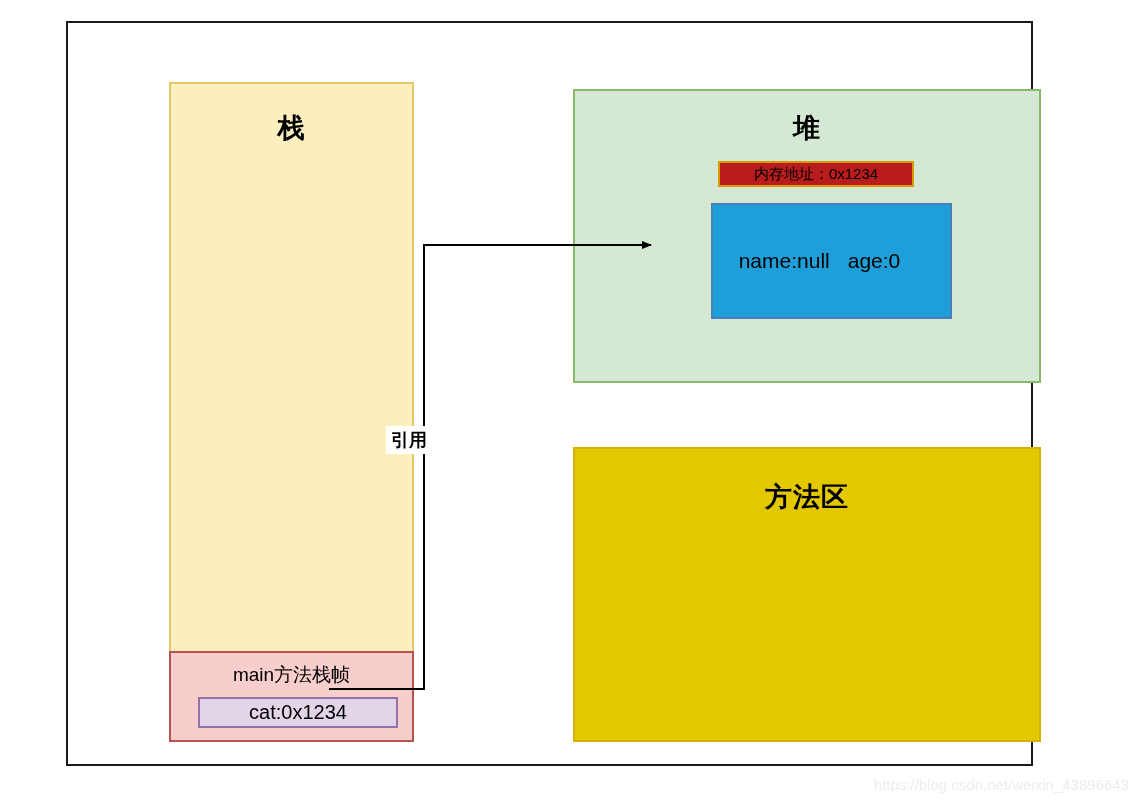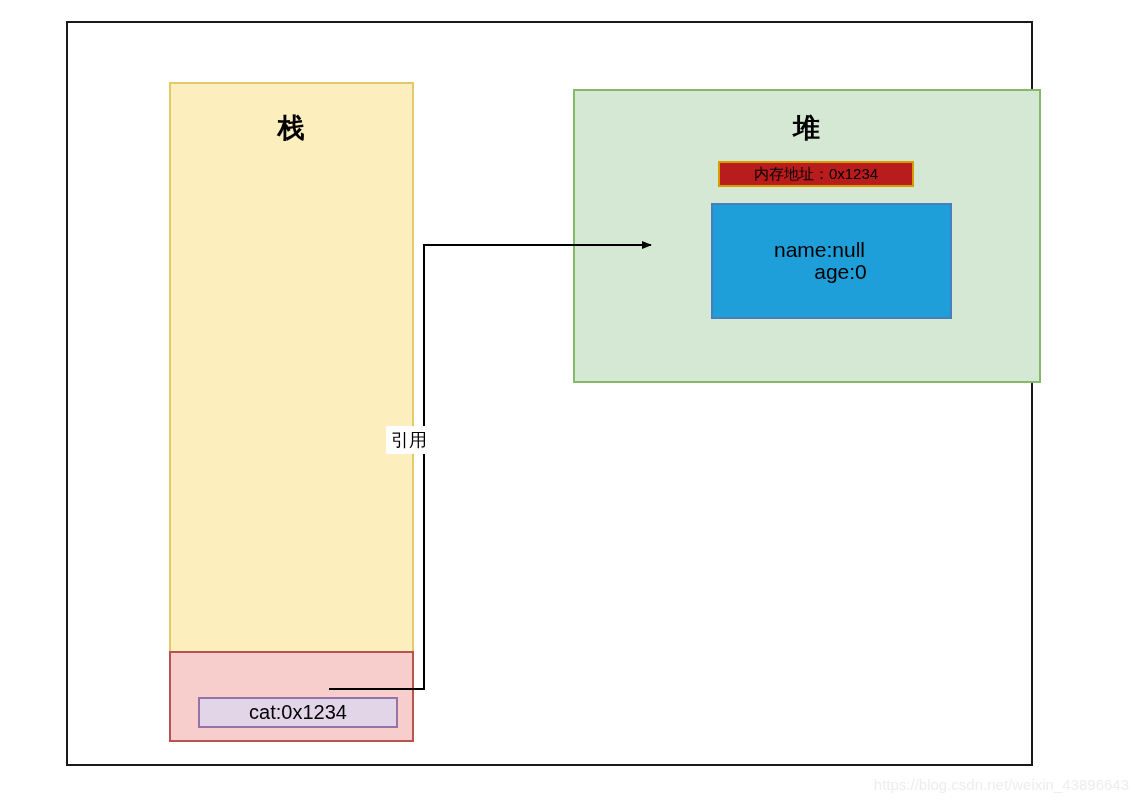--- a/index.html
+++ b/index.html
@@ -105,21 +105,21 @@
   .object-box {
     position: absolute;
     left: 643px;
     top: 180px;
     width: 241px;
     height: 116px;
     background: #1e9fd9;
     border: 2px solid #4a7ebb;
     box-sizing: border-box;
     display: flex;
-    flex-direction: column;
+    flex-direction: row;
     align-items: center;
     justify-content: center;
   }
   .object-field {
     font-size: 21px;
     color: #000000;
     line-height: 1.05;
   }
   .object-field.field-name { margin-left: -24px; }
   .object-field.field-age  { margin-left: 18px; }
@@ -167,21 +167,21 @@
     top: 0;
     width: 1135px;
     height: 807px;
     pointer-events: none;
   }
   .arrow-label {
     position: absolute;
     left: 386px;
     top: 426px;
     font-size: 18px;
-    font-weight: normal;
+    font-weight: bold;
     color: #000000;
     background: #ffffff;
     padding: 2px 5px;
     white-space: nowrap;
   }
   
   .watermark {
     position: absolute;
     right: 6px;
     bottom: 14px;
@@ -195,34 +195,38 @@
 
 <div id="canvas">
 
   <div class="outer-frame">
 
     <div class="region stack-region">
       <div class="region-title">栈</div>
     </div>
 
     <div class="stack-frame">
+      <div class="stack-frame-title">main方法栈帧</div>
       <div class="var-slot">cat:0x1234</div>
     </div>
 
     <div class="region heap-region">
       <div class="region-title">堆</div>
     </div>
 
     <div class="address-badge">内存地址：0x1234</div>
 
     <div class="object-box">
       <div class="object-field field-name">name:null</div>
       <div class="object-field field-age">age:0</div>
     </div>
 
+    <div class="region method-region">
+      <div class="region-title">方法区</div>
+    </div>
 
   </div>
 
   <svg class="reference-arrow" viewBox="0 0 1135 807">
     <defs>
       <marker id="arrowhead" markerWidth="10" markerHeight="8" refX="9" refY="4" orient="auto" markerUnits="userSpaceOnUse">
         <path d="M0,0 L10,4 L0,8 z" fill="#000000"></path>
       </marker>
     </defs>
     <polyline points="329,689 424,689 424,245 651,245" fill="none" stroke="#000000" stroke-width="2" marker-end="url(#arrowhead)"></polyline>

